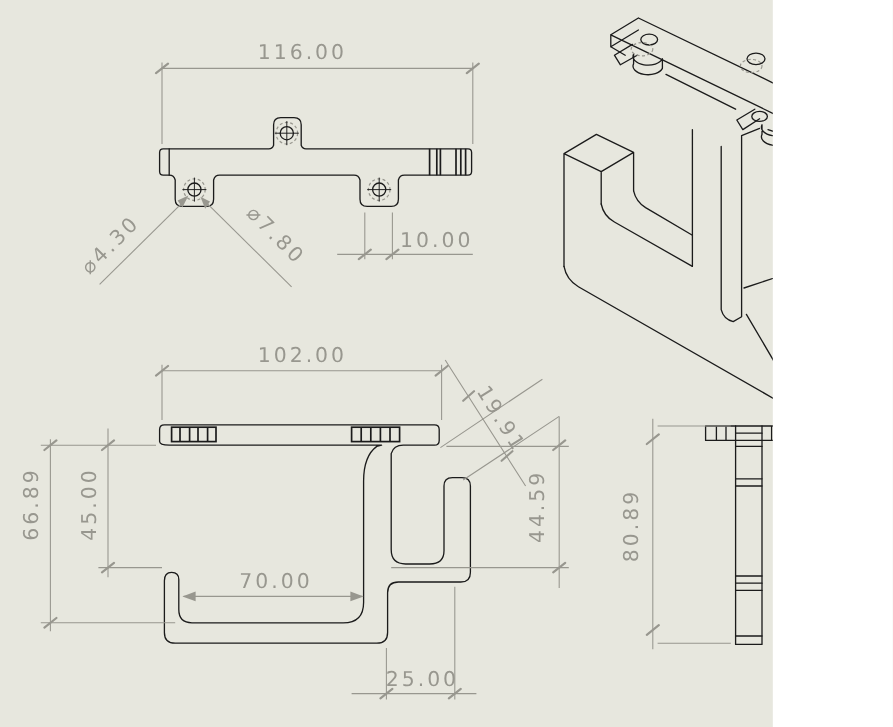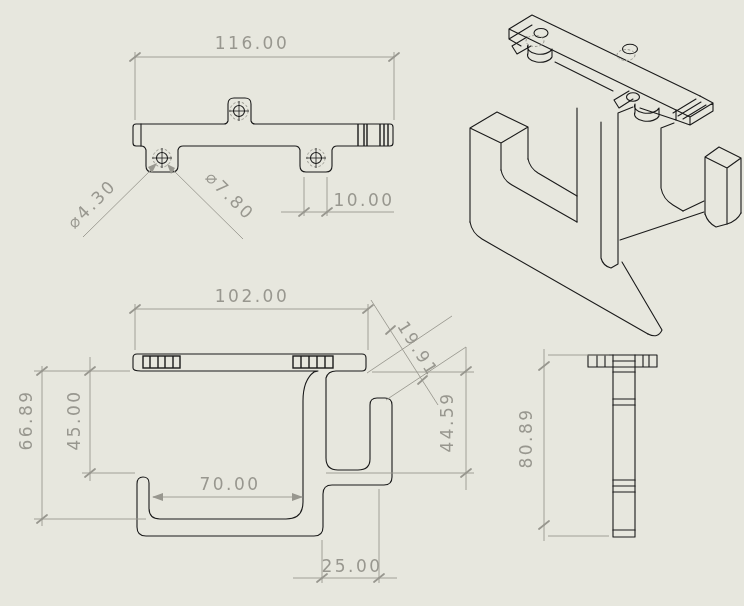--- a/index.html
+++ b/index.html
@@ -1,19 +1,19 @@
 <!DOCTYPE html>
 <html style="--bg: #e7e7de; --line: #1b1b1b; --dim: #98978f;"><head>
 <meta charset="utf-8">
 <style>
   html,body{margin:0;padding:0;}
   body{font-family:"DejaVu Sans",sans-serif;}
   .sheet{
     position:relative;
-    width:744px;height:606px;
+    width:644px;height:606px;
     background:var(--bg,#e7e7de);
     overflow:hidden;
   }
   svg{position:absolute;left:0;top:0;}
   .geo{stroke:var(--line,#1b1b1b);fill:none;stroke-width:1.1;stroke-linejoin:round;stroke-linecap:round;}
   .geo-bold{stroke:var(--line,#1b1b1b);fill:none;stroke-width:1.4;stroke-linejoin:miter;}
   .cl{stroke:var(--line,#1b1b1b);fill:none;stroke-width:0.8;}
   .hid{stroke:var(--dim,#98978f);fill:none;stroke-width:1;stroke-dasharray:2.5 2;}
   .dim{stroke:var(--dim,#98978f);fill:none;stroke-width:0.9;}
   .tick{stroke:var(--dim,#98978f);fill:none;stroke-width:1.8;stroke-linecap:round;}

